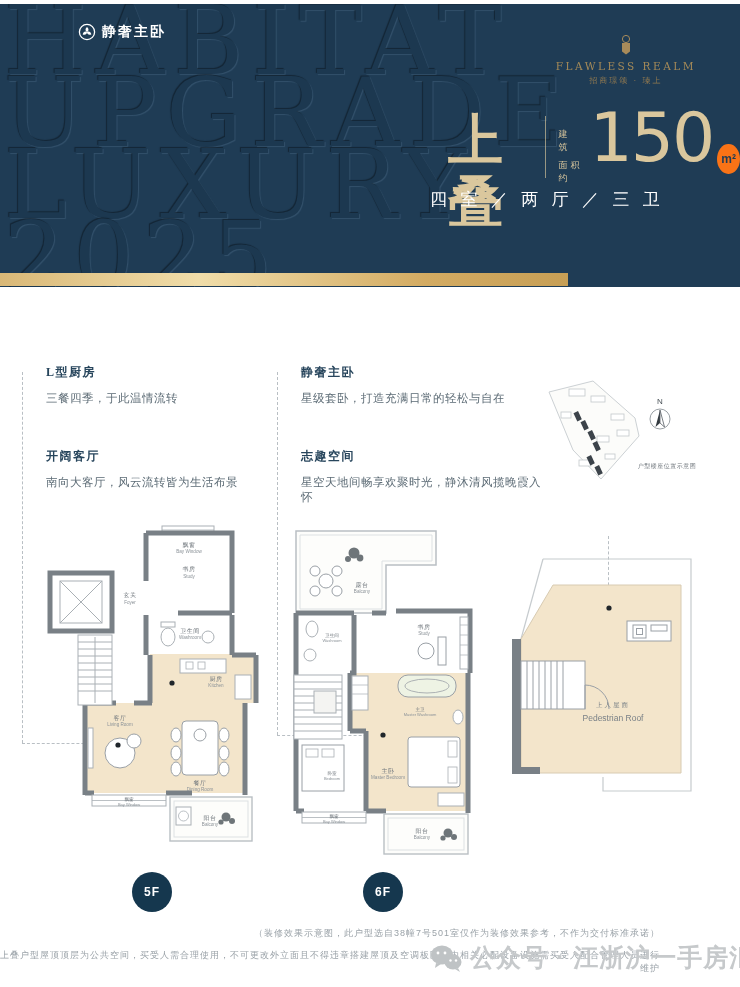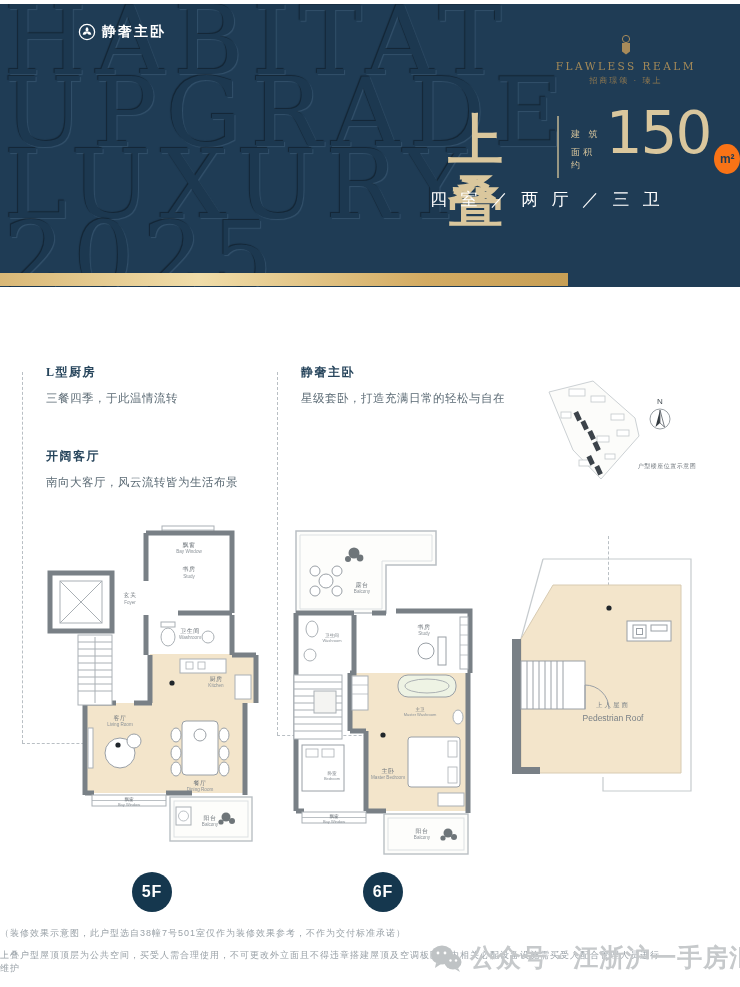--- a/index.html
+++ b/index.html
@@ -17,21 +17,21 @@
         letter-spacing:1px;text-shadow:0 1px 3px rgba(0,0,0,.65);}
   .emblem{position:absolute;top:30px;right:44px;text-align:center;}
   .emblem-title{font-family:"DejaVu Serif",serif;font-size:10.5px;letter-spacing:2.5px;color:#a58a58;margin-top:4px;}
   .emblem-sub{font-size:8px;letter-spacing:2px;color:#8d7750;margin-top:3px;}
   .headline{position:absolute;top:106px;left:428px;display:flex;align-items:flex-start;margin-left:20px;}
   .hl-type{font-family:"DejaVu Serif",serif;font-size:55px;font-weight:bold;color:#dac79d;
            letter-spacing:8px;line-height:1.1;}
   .hl-div{width:2px;height:62px;background:#dac79d;opacity:.65;margin:6px 12px 0 2px;}
   .hl-arealabel{display:flex;flex-direction:column;gap:5px;margin-top:18px;margin-right:4px;}
   .hl-arealabel span{font-size:9px;letter-spacing:3px;color:#dac79d;}
-  .hl-num{font-family:"DejaVu Sans",sans-serif;font-size:58px;font-weight:400;color:#dac79d;
+  .hl-num{font-family:"DejaVu Sans",sans-serif;font-size:68px;font-weight:400;color:#dac79d;
           line-height:.95;letter-spacing:-2px;margin-top:-4px;}
   .hl-unit{width:30px;height:30px;border-radius:50%;background:#f97316;color:#1f3c55;
            font-size:12px;font-weight:bold;display:flex;align-items:center;justify-content:center;
            margin-top:34px;margin-left:4px;}
   .hl-spec{position:absolute;top:184px;left:430px;width:300px;color:#ffffff;
            font-family:"DejaVu Serif",serif;font-size:17px;letter-spacing:4px;white-space:nowrap;}
   .gold-bar{position:absolute;top:273px;left:0;width:568px;height:13px;
             background:linear-gradient(90deg,#d9b877,#f0dda9 35%,#d3ab62 75%,#c79f55);}
   
   .feature{position:absolute;width:250px;}
@@ -44,30 +44,30 @@
   .dash-v{width:0;border-left:1px dashed #b9bfc4;}
   .dash-h{height:0;border-top:1px dashed #b9bfc4;}
   .dv1{left:22px;top:372px;height:371px;}
   .dh1{left:22px;top:743px;width:92px;}
   .dv2{left:277px;top:372px;height:363px;}
   .dh2{left:277px;top:735px;width:100px;}
   .dv3{left:608px;top:536px;height:70px;}
   
   .plan{position:absolute;}
   .badge{position:absolute;width:40px;height:40px;border-radius:50%;background:#15374e;
-         color:#fff;font-size:16px;font-weight:bold;display:flex;align-items:center;justify-content:center;
+         color:#fff;font-size:12px;font-weight:bold;display:flex;align-items:center;justify-content:center;
          letter-spacing:1px;}
   .b5{left:132px;top:872px}.b6{left:363px;top:872px}
   svg text{font-family:"Liberation Sans",sans-serif;}
   .lz{font-size:6px;fill:#6f767c;letter-spacing:.5px;}
   .le{font-size:4.6px;fill:#8b9298;}
   .lz-s{font-size:4.6px;fill:#6f767c;}
   .le-s{font-size:4px;fill:#8b9298;}
   
-  .disc{position:absolute;left:0;width:660px;text-align:left;color:#9aa2a8;letter-spacing:1px;}
+  .disc{position:absolute;left:0;width:660px;text-align:right;color:#9aa2a8;letter-spacing:1px;}
   .disc1{top:927px;font-size:9px;}
   .disc2{top:949px;font-size:9px;}
   .bottom-wm{position:absolute;top:941px;left:430px;display:flex;align-items:center;gap:8px;
              color:#c6c9cb;font-size:25px;font-weight:bold;letter-spacing:1px;white-space:nowrap;}
 </style>
 </head>
 <body>
 
 <div class="page">
 
@@ -115,20 +115,24 @@
     <div class="f-title">L型厨房</div>
     <div class="f-desc">三餐四季，于此温情流转</div>
   </div>
   <div class="feature f2">
     <div class="f-title">开阔客厅</div>
     <div class="f-desc">南向大客厅，风云流转皆为生活布景</div>
   </div>
   <div class="feature f3">
     <div class="f-title">静奢主卧</div>
     <div class="f-desc">星级套卧，打造充满日常的轻松与自在</div>
+  </div>
+  <div class="feature f4">
+    <div class="f-title">志趣空间</div>
+    <div class="f-desc">星空天地间畅享欢聚时光，静沐清风揽晚霞入怀</div>
   </div>
 
   <div class="plan" style="left:535px;top:376px;">
     <svg width="200" height="115" viewBox="0 0 200 115">
       <path d="M14,16 L58,5 L100,42 L104,60 L66,103 L38,74 Z" fill="#fcfcfa" stroke="#ccd1d4" stroke-width="1"></path>
       <g fill="#ffffff" stroke="#c3c8cb" stroke-width=".8">
         <rect x="34" y="13" width="16" height="7"></rect>
           <rect x="56" y="20" width="14" height="6"></rect>
         <rect x="76" y="38" width="13" height="6"></rect>
           <rect x="82" y="54" width="12" height="6"></rect>

